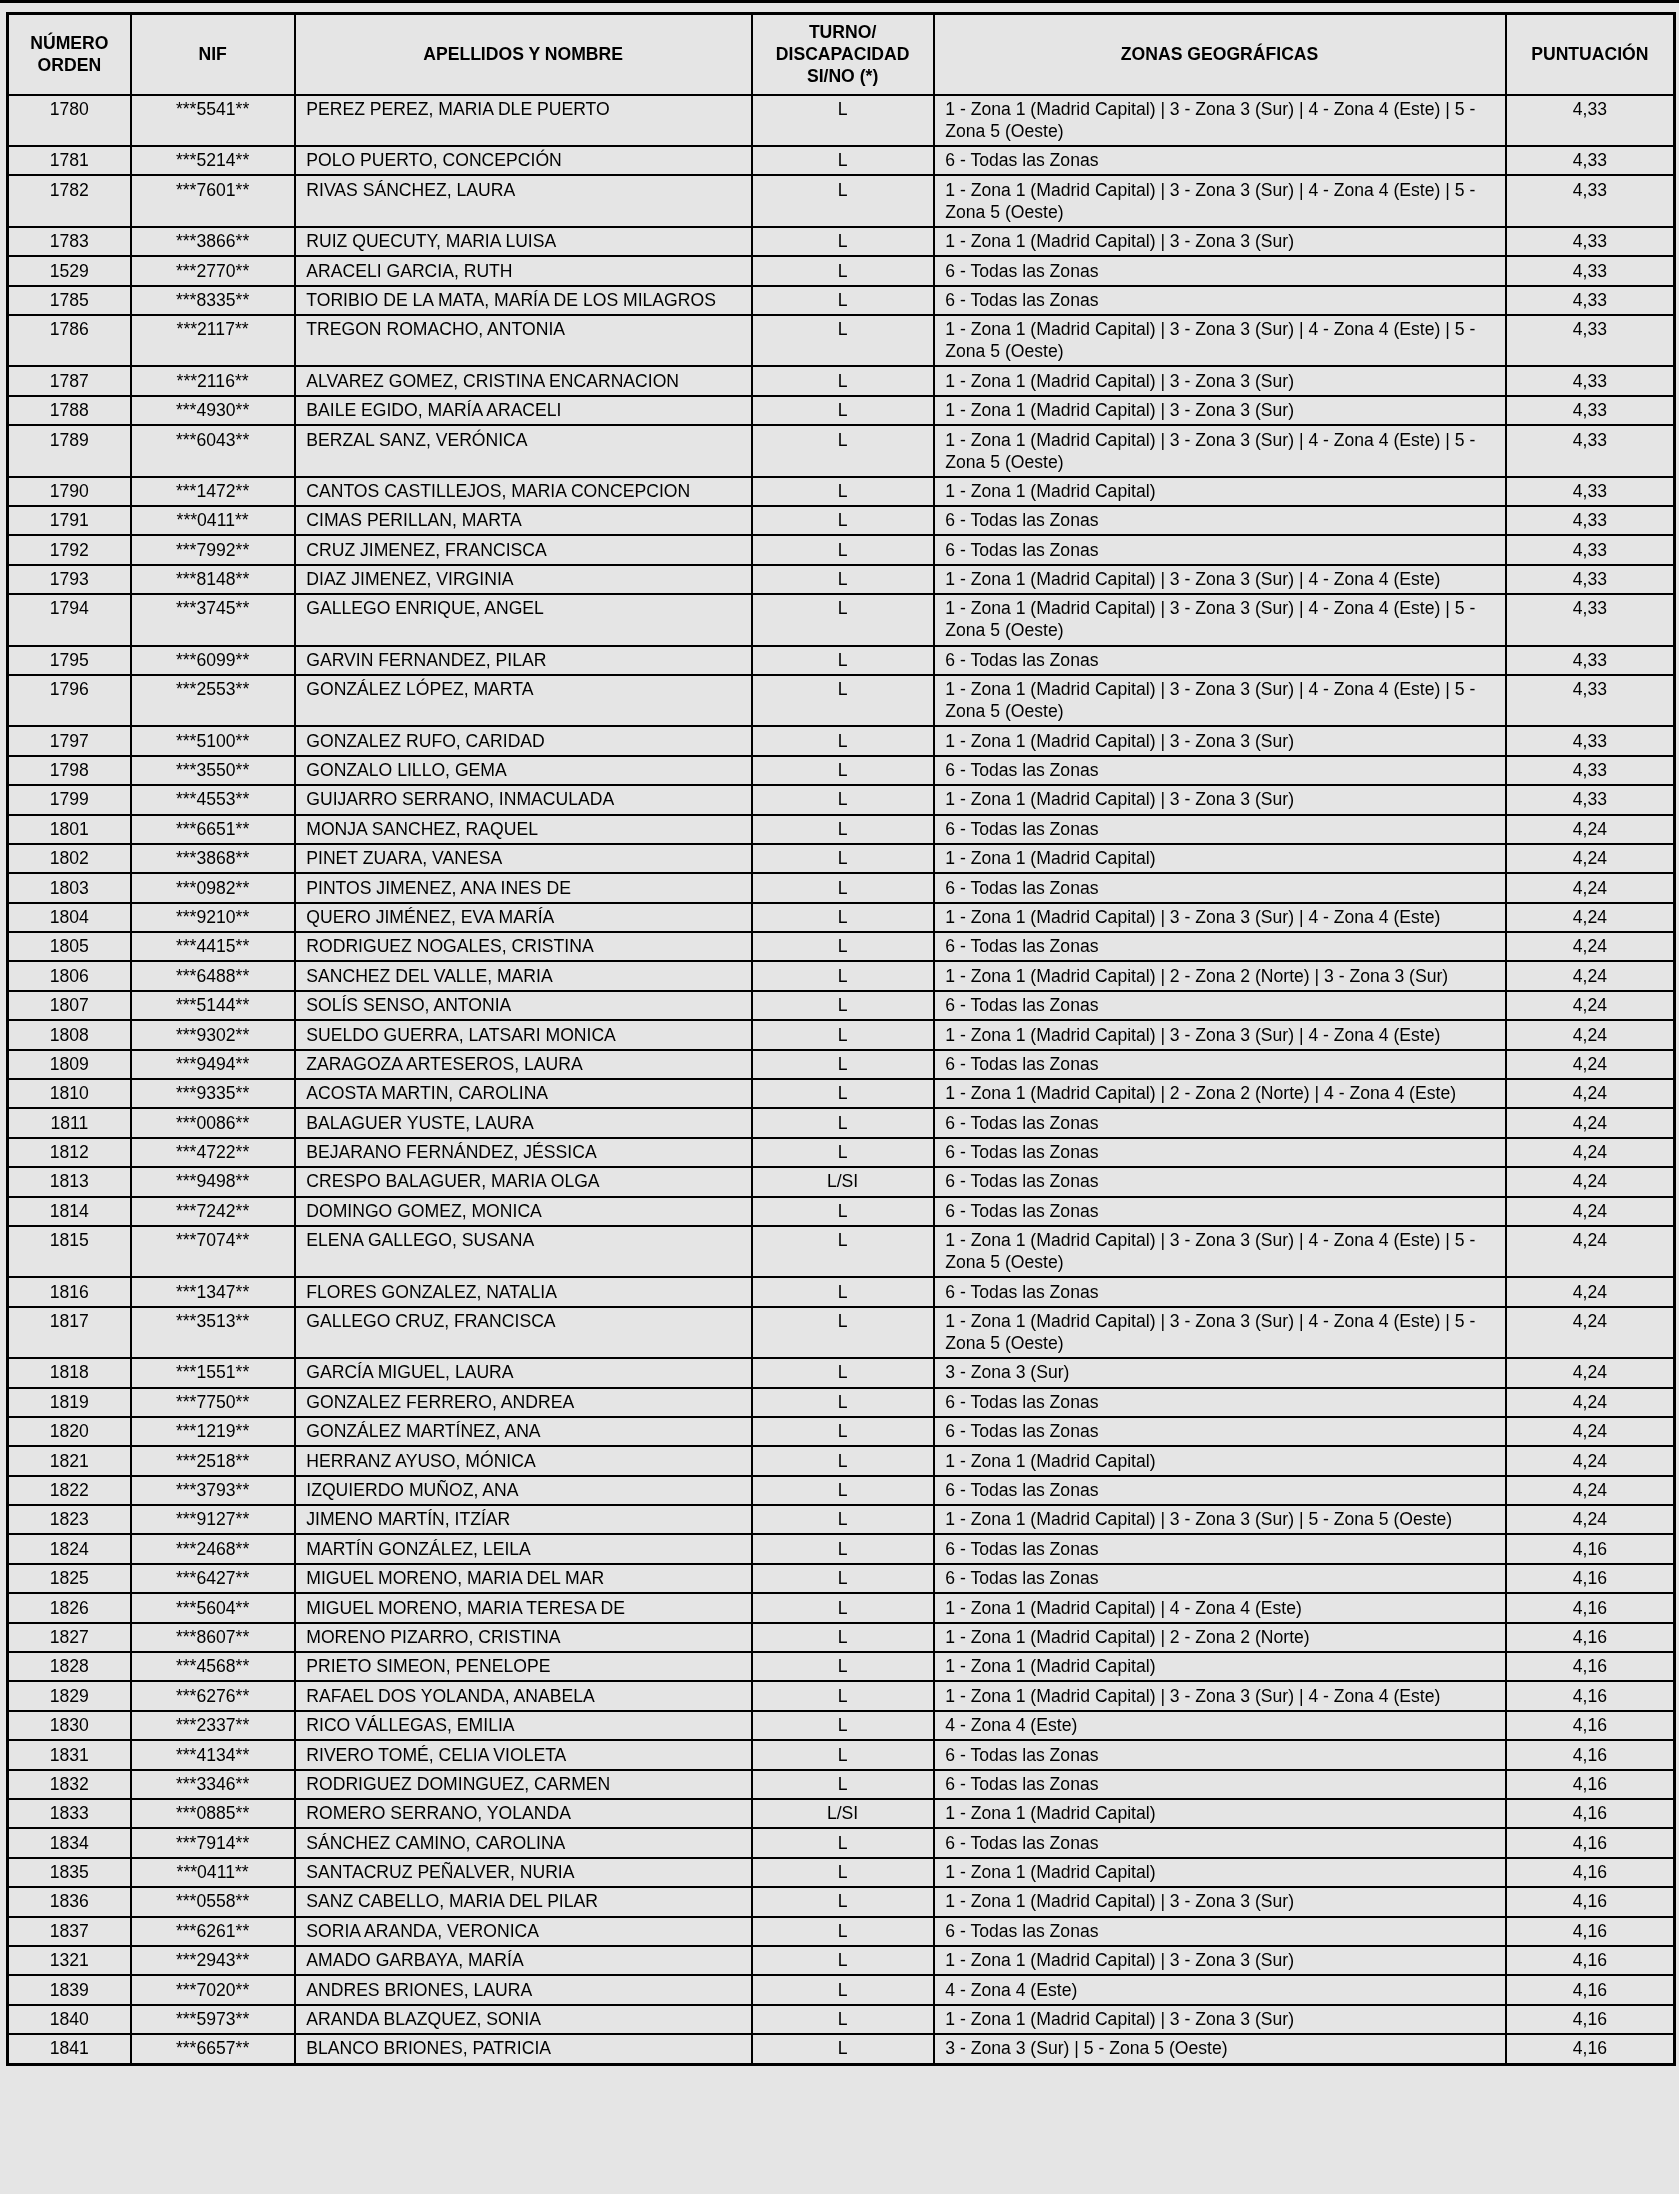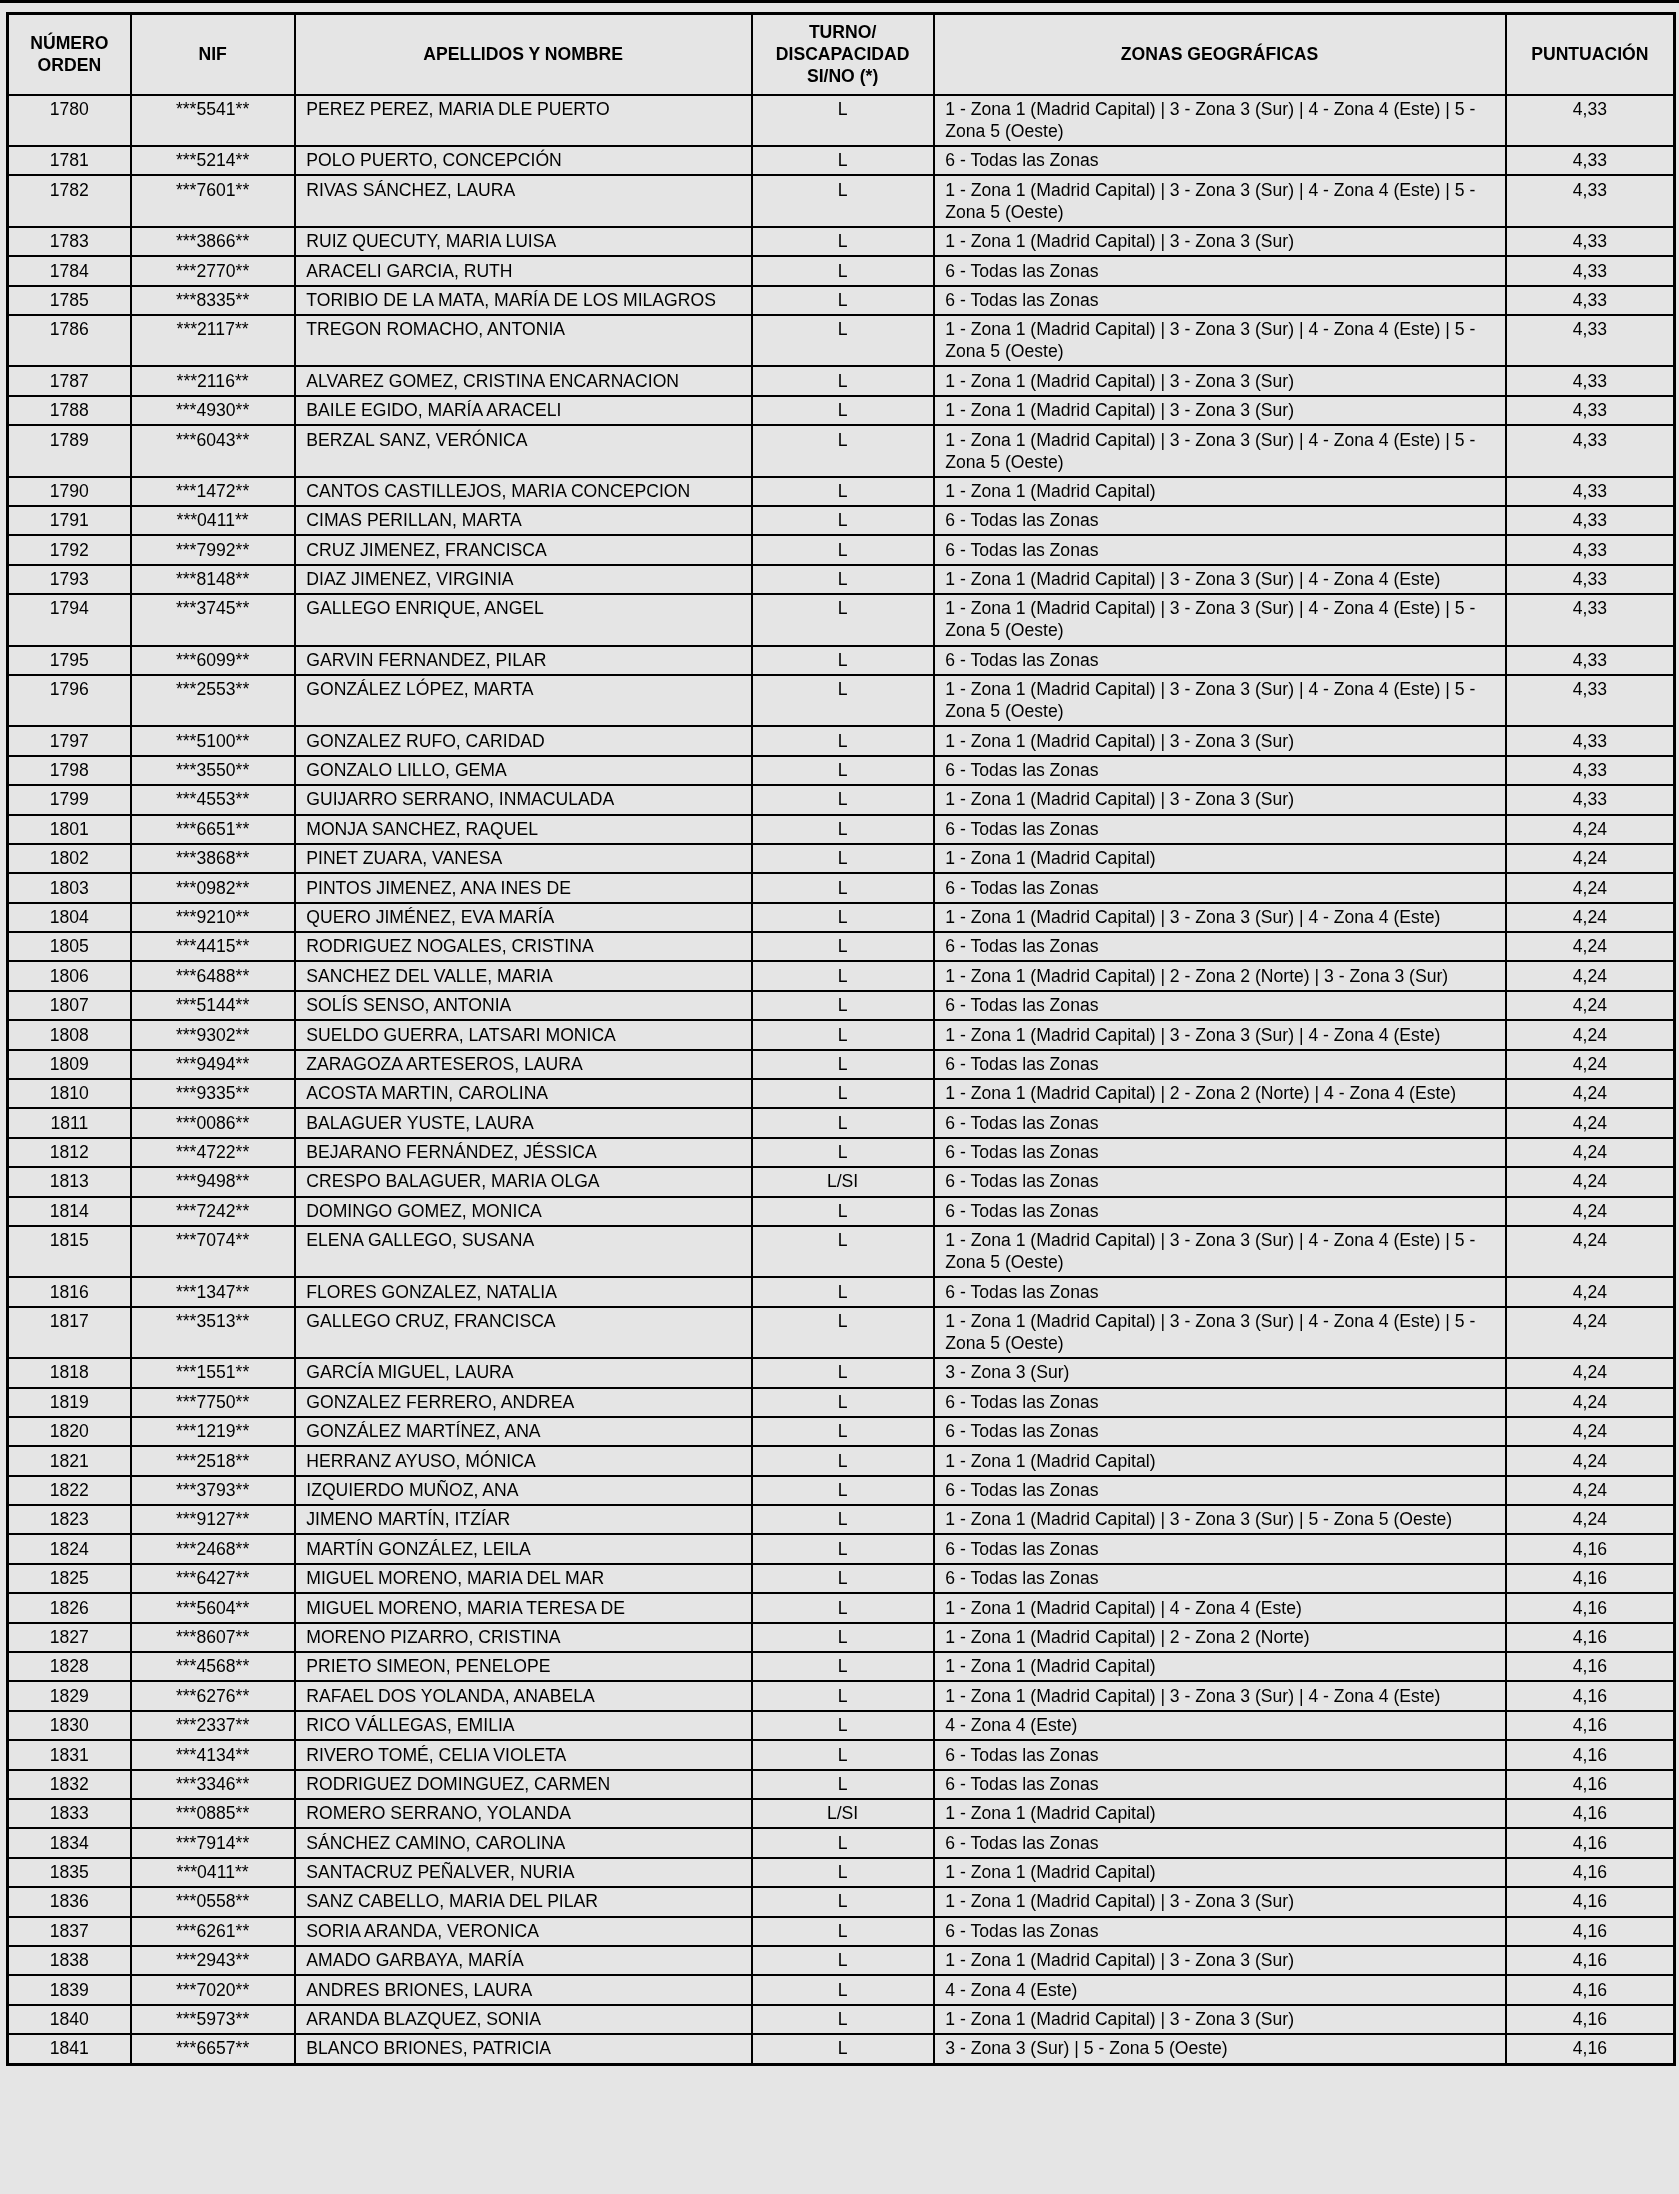--- a/index.html
+++ b/index.html
@@ -114,21 +114,21 @@
     <tr>
       <td class="center">1783</td>
       <td class="center">***3866**</td>
       <td class="name">RUIZ QUECUTY, MARIA LUISA</td>
       <td class="center">L</td>
       <td class="zonas">1 - Zona 1 (Madrid Capital) | 3 - Zona 3 (Sur)</td>
       <td class="center">4,33</td>
     </tr>
 
     <tr>
-      <td class="center">1784</td>
+      <td class="center">1529</td>
       <td class="center">***2770**</td>
       <td class="name">ARACELI GARCIA, RUTH</td>
       <td class="center">L</td>
       <td class="zonas">6 - Todas las Zonas</td>
       <td class="center">4,33</td>
     </tr>
 
     <tr>
       <td class="center">1785</td>
       <td class="center">***8335**</td>
@@ -592,21 +592,21 @@
     <tr>
       <td class="center">1837</td>
       <td class="center">***6261**</td>
       <td class="name">SORIA ARANDA, VERONICA</td>
       <td class="center">L</td>
       <td class="zonas">6 - Todas las Zonas</td>
       <td class="center">4,16</td>
     </tr>
 
     <tr>
-      <td class="center">1838</td>
+      <td class="center">1321</td>
       <td class="center">***2943**</td>
       <td class="name">AMADO GARBAYA, MARÍA</td>
       <td class="center">L</td>
       <td class="zonas">1 - Zona 1 (Madrid Capital) | 3 - Zona 3 (Sur)</td>
       <td class="center">4,16</td>
     </tr>
 
     <tr>
       <td class="center">1839</td>
       <td class="center">***7020**</td>

